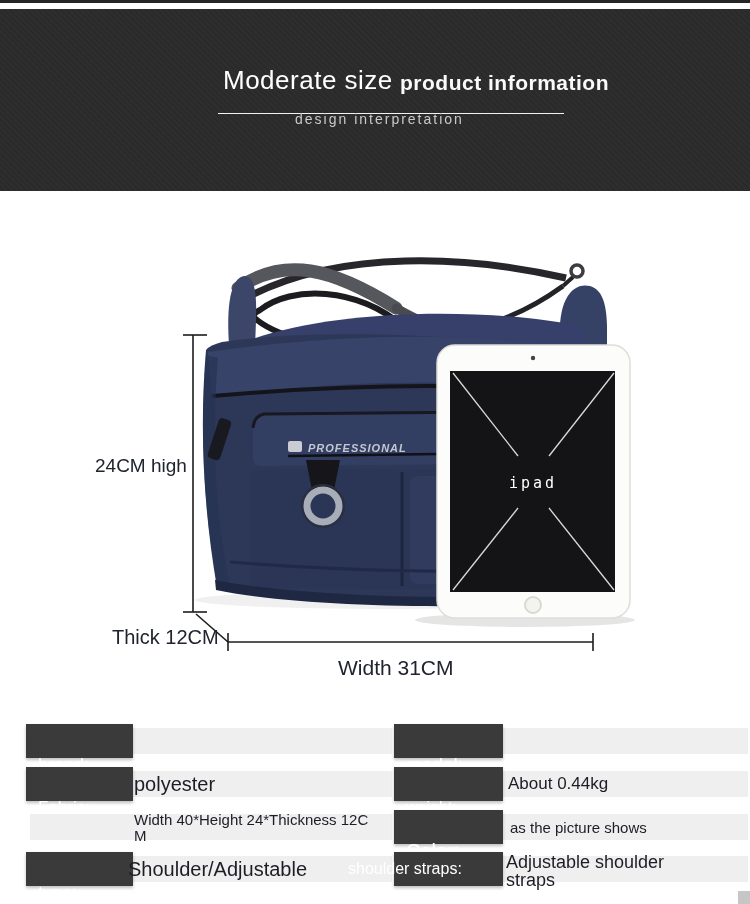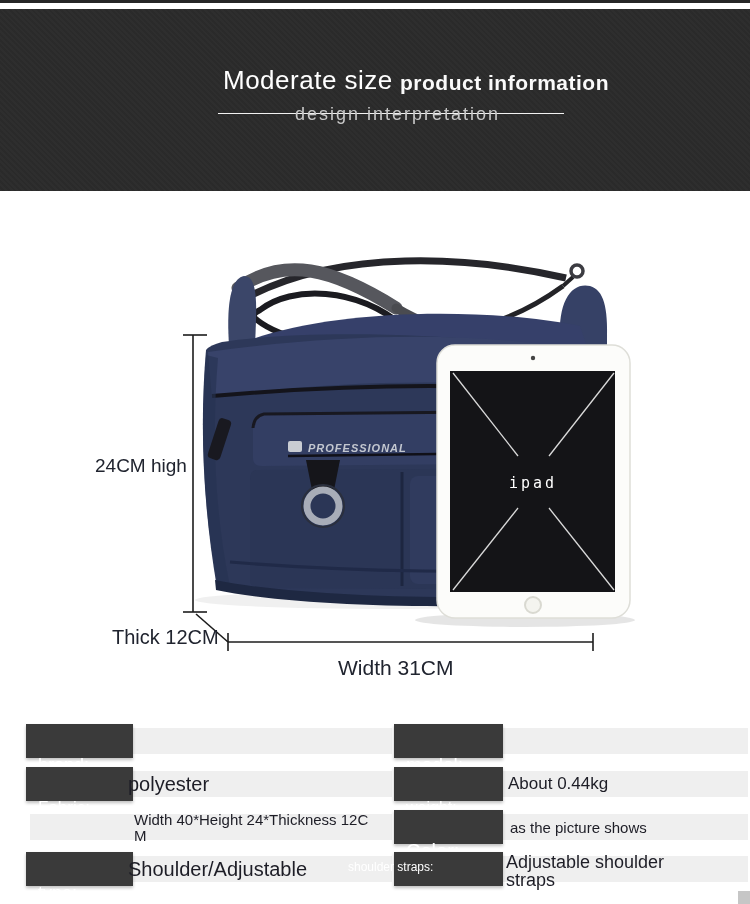--- a/index.html
+++ b/index.html
@@ -6,21 +6,21 @@
   .page{position:relative;width:750px;height:904px;background:#ffffff;overflow:hidden;
         font-family:"Liberation Sans",sans-serif;}
 
   
   .top-line{position:absolute;left:0;top:0;width:750px;height:3px;background:#262626;}
   .header{position:absolute;left:0;top:9px;width:750px;height:182px;background:#2b2b2b;
           background-image:repeating-linear-gradient(45deg,rgba(255,255,255,0.015) 0 2px,rgba(0,0,0,0.02) 2px 4px);}
   .hdr-main{position:absolute;left:223px;top:56px;font-size:26px;color:#ffffff;letter-spacing:0.5px;}
   .hdr-sub{position:absolute;left:400px;top:62px;font-size:21px;color:#fafafa;letter-spacing:0.5px;font-weight:bold;}
   .hdr-rule{position:absolute;left:218px;top:104px;width:346px;height:1px;background:#f2f2f2;}
-  .hdr-caption{position:absolute;left:295px;top:95px;font-size:18px;color:#c9c9c9;letter-spacing:2px;text-align:center;}
+  .hdr-caption{position:absolute;left:295px;top:102px;font-size:14px;color:#c9c9c9;letter-spacing:2px;text-align:center;}
 
   
   .figure{position:absolute;left:0;top:190px;width:750px;height:520px;}
 
   
   .specs{position:absolute;left:0;top:710px;width:750px;height:194px;}
   .strip{position:absolute;background:#efefef;height:26px;}
   .labelbox{position:absolute;background:#3a3a3a;height:34px;display:flex;align-items:center;
             box-shadow:0 2px 3px rgba(0,0,0,0.25);}
   .labelbox span{color:#ffffff;padding-left:12px;white-space:nowrap;margin-top:48px;}
@@ -125,21 +125,21 @@
     <div class="strip sL r0 rr"></div>
     <div class="labelbox bL r0">
       <span style="font-size:18px">brand:</span>
       </div>
     <div class="val r0" style="left:134px;width:250px;height:34px;font-size:18px"></div>
 
     <div class="strip sL r1 rr"></div>
     <div class="labelbox bL r1">
       <span style="font-size:17px">Fabric:</span>
       </div>
-    <div class="val r1" style="left:128px;width:250px;height:34px;font-size:20px">polyester</div>
+    <div class="val r1" style="left:134px;width:250px;height:34px;font-size:20px">polyester</div>
 
     <div class="strip sL r2 rr"></div>
     <div class="val r2" style="left:134px;width:240px;height:36px;font-size:15px;line-height:16px;word-break:break-all">Width 40*Height 24*Thickness 12CM</div>
 
     <div class="strip sL r3 rr"></div>
     <div class="labelbox bL r3">
       <span style="font-size:18px">type:</span>
       </div>
     <div class="val r3" style="left:128px;width:260px;height:34px;font-size:20px">Shoulder/Adjustable</div>
 
@@ -156,19 +156,19 @@
     <div class="val r1" style="left:508px;width:235px;height:34px;font-size:17px">About 0.44kg</div>
 
     <div class="strip sR r2 rr"></div>
     <div class="labelbox bR r2">
       <span style="font-size:20px">Color:</span>
       </div>
     <div class="val r2" style="left:510px;width:235px;height:34px;font-size:15px">as the picture shows</div>
 
     <div class="strip sR r3 rr"></div>
     <div class="labelbox bR r3"></div>
-    <div class="overflow-label r3" style="left:348px;top:150px;font-size:12px">shoulder straps:</div>
+    <div class="overflow-label r3" style="left:348px;top:150px;font-size:16px">shoulder straps:</div>
     <div class="val r3" style="left:506px;width:212px;height:38px;font-size:18px;line-height:18px">Adjustable shoulder straps</div>
 
     <div class="corner-sq"></div>
   </div>
 
 </div>
 
 </body></html>

